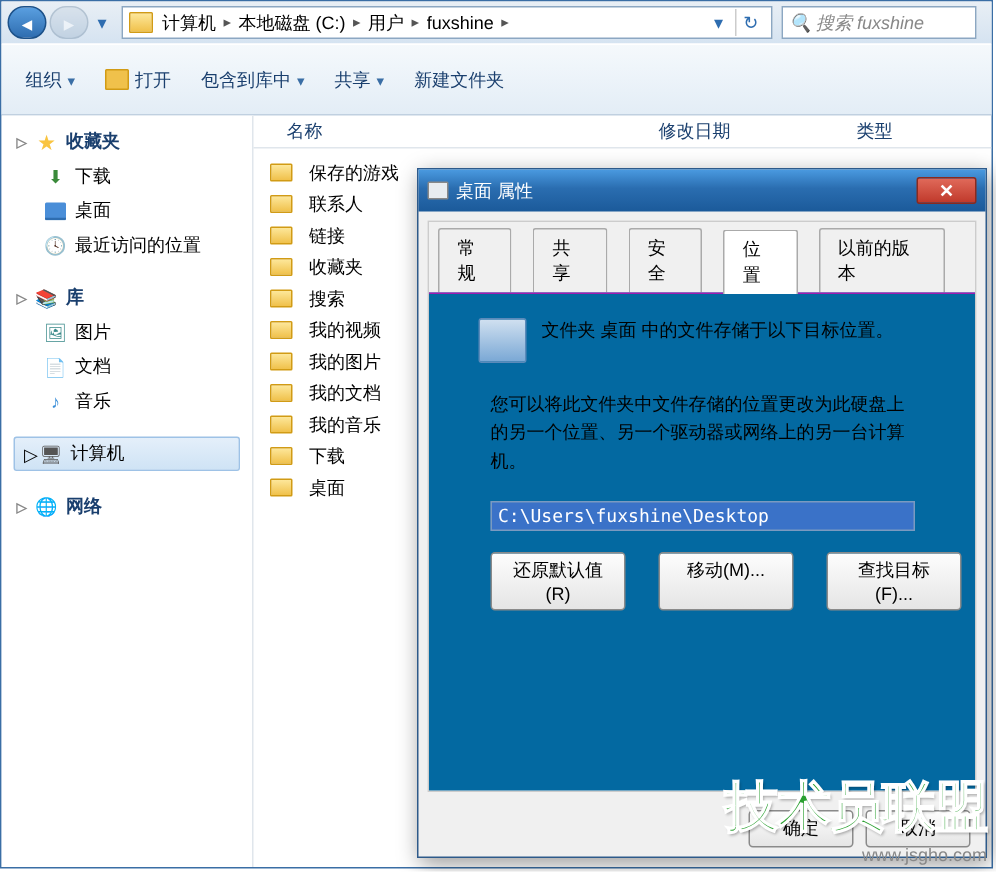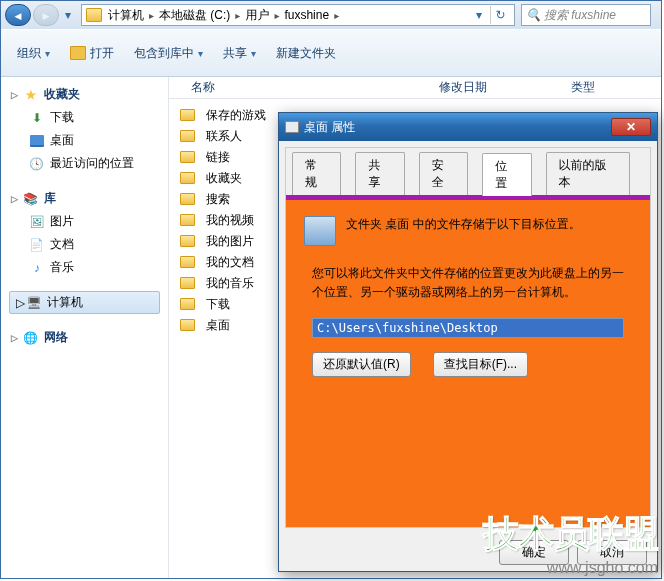--- a/index.html
+++ b/index.html
@@ -59,32 +59,32 @@
 
 
 .dialog { position: absolute; left: 278px; top: 112px; width: 380px; height: 460px; background: #f0f0f0; border: 1px solid #2e5a8a; box-shadow: 2px 4px 14px rgba(0,0,0,0.4); display: flex; flex-direction: column; }
 .dlg-title { height: 28px; background: linear-gradient(#4a9ae0, #2a6db0 45%, #1b5a9a); display: flex; align-items: center; padding: 0 6px; color: #fff; }
 .dlg-title .dicon { width: 14px; height: 12px; background: #e8ecf0; border: 1px solid #888; border-radius: 1px; margin-right: 5px; }
 .dlg-close { margin-left: auto; width: 40px; height: 18px; background: linear-gradient(#e06a5a, #c0392b); border: 1px solid #8a2a1e; border-radius: 2px; display: flex; align-items: center; justify-content: center; color: #fff; cursor: pointer; font-weight: bold; }
 .dlg-body { flex: 1; background: #fff; margin: 6px; border: 1px solid #ccc; display: flex; flex-direction: column; }
 .tabs { display: flex; padding: 4px 6px 0; background: #f0f0f0; }
 .tab { padding: 4px 12px; background: #f0f0f0; border: 1px solid #aaa; border-bottom: none; margin-right: 14px; cursor: pointer; border-radius: 2px 2px 0 0; }
 .tab.active { background: #fff; position: relative; top: 1px; }
-.tab-content { flex: 1; background: #f97316; border-top: 5px solid #a21caf; padding: 16px 18px; }
+.tab-content { flex: 1; background: #0369a1; border-top: 1px solid #a21caf; padding: 16px 33px; }
 .loc-row1 { display: flex; align-items: flex-start; gap: 10px; margin-bottom: 18px; }
 .big-folder { width: 32px; height: 30px; background: linear-gradient(#d0e0f0, #7aa8d5); border: 1px solid #5a8aba; border-radius: 2px; flex-shrink: 0; }
 .loc-desc { line-height: 1.6; margin: 0 8px 16px; }
 .path-input { width: 95%; height: 20px; border: 1px solid #7a9ac0; background: #fff; padding: 2px 4px; color: #0020d0; font-family: "SimSun", monospace; margin: 0 8px 14px; display: block; }
 .path-input::selection { background: #3a72c8; color: #fff; }
 .btn-row { display: flex; gap: 22px; padding: 0 8px; }
 .dlg-btn { padding: 3px 10px; background: linear-gradient(#fdfdfd, #e5e5e5); border: 1px solid #8a8a8a; border-radius: 3px; cursor: pointer; min-width: 90px; text-align: center; }
 
 .watermark { position: absolute; right: 6px; bottom: 4px; pointer-events: none; text-align: right; }
 .wm-big { font-size: 36px; font-weight: bold; color: #2aa030; -webkit-text-stroke: 1px #fff; text-shadow: 1px 1px 2px rgba(0,0,0,0.3); letter-spacing: -1px; }
-.wm-url { font-size: 16px; color: #888; }
+.wm-url { font-size: 12px; color: #888; }
 </style>
 </head>
 <body>
 
 <div class="window">
 
   <div class="titlebar">
     <div class="nav-btn">
         <span class="arrow-l"></span>
       </div>
@@ -287,20 +287,21 @@
       </div>
     <div class="tab-content">
       <div class="loc-row1">
         <div class="big-folder"></div>
         <div>文件夹 桌面 中的文件存储于以下目标位置。</div>
       </div>
       <div class="loc-desc">您可以将此文件夹中文件存储的位置更改为此硬盘上的另一个位置、另一个驱动器或网络上的另一台计算机。</div>
       <input class="path-input" style="background: rgb(58, 114, 200); color: rgb(255, 255, 255);" value="C:\Users\fuxshine\Desktop">
       <div class="btn-row">
         <div class="dlg-btn">还原默认值(R)</div>
+        <div class="dlg-btn">移动(M)...</div>
         <div class="dlg-btn">查找目标(F)...</div>
       </div>
     </div>
   </div>
   <div style="display:flex;justify-content:flex-end;gap:8px;padding:6px 10px;">
     <div class="dlg-btn" style="min-width:70px;">确定</div>
     <div class="dlg-btn" style="min-width:70px;">取消</div>
   </div>
 </div>
 

